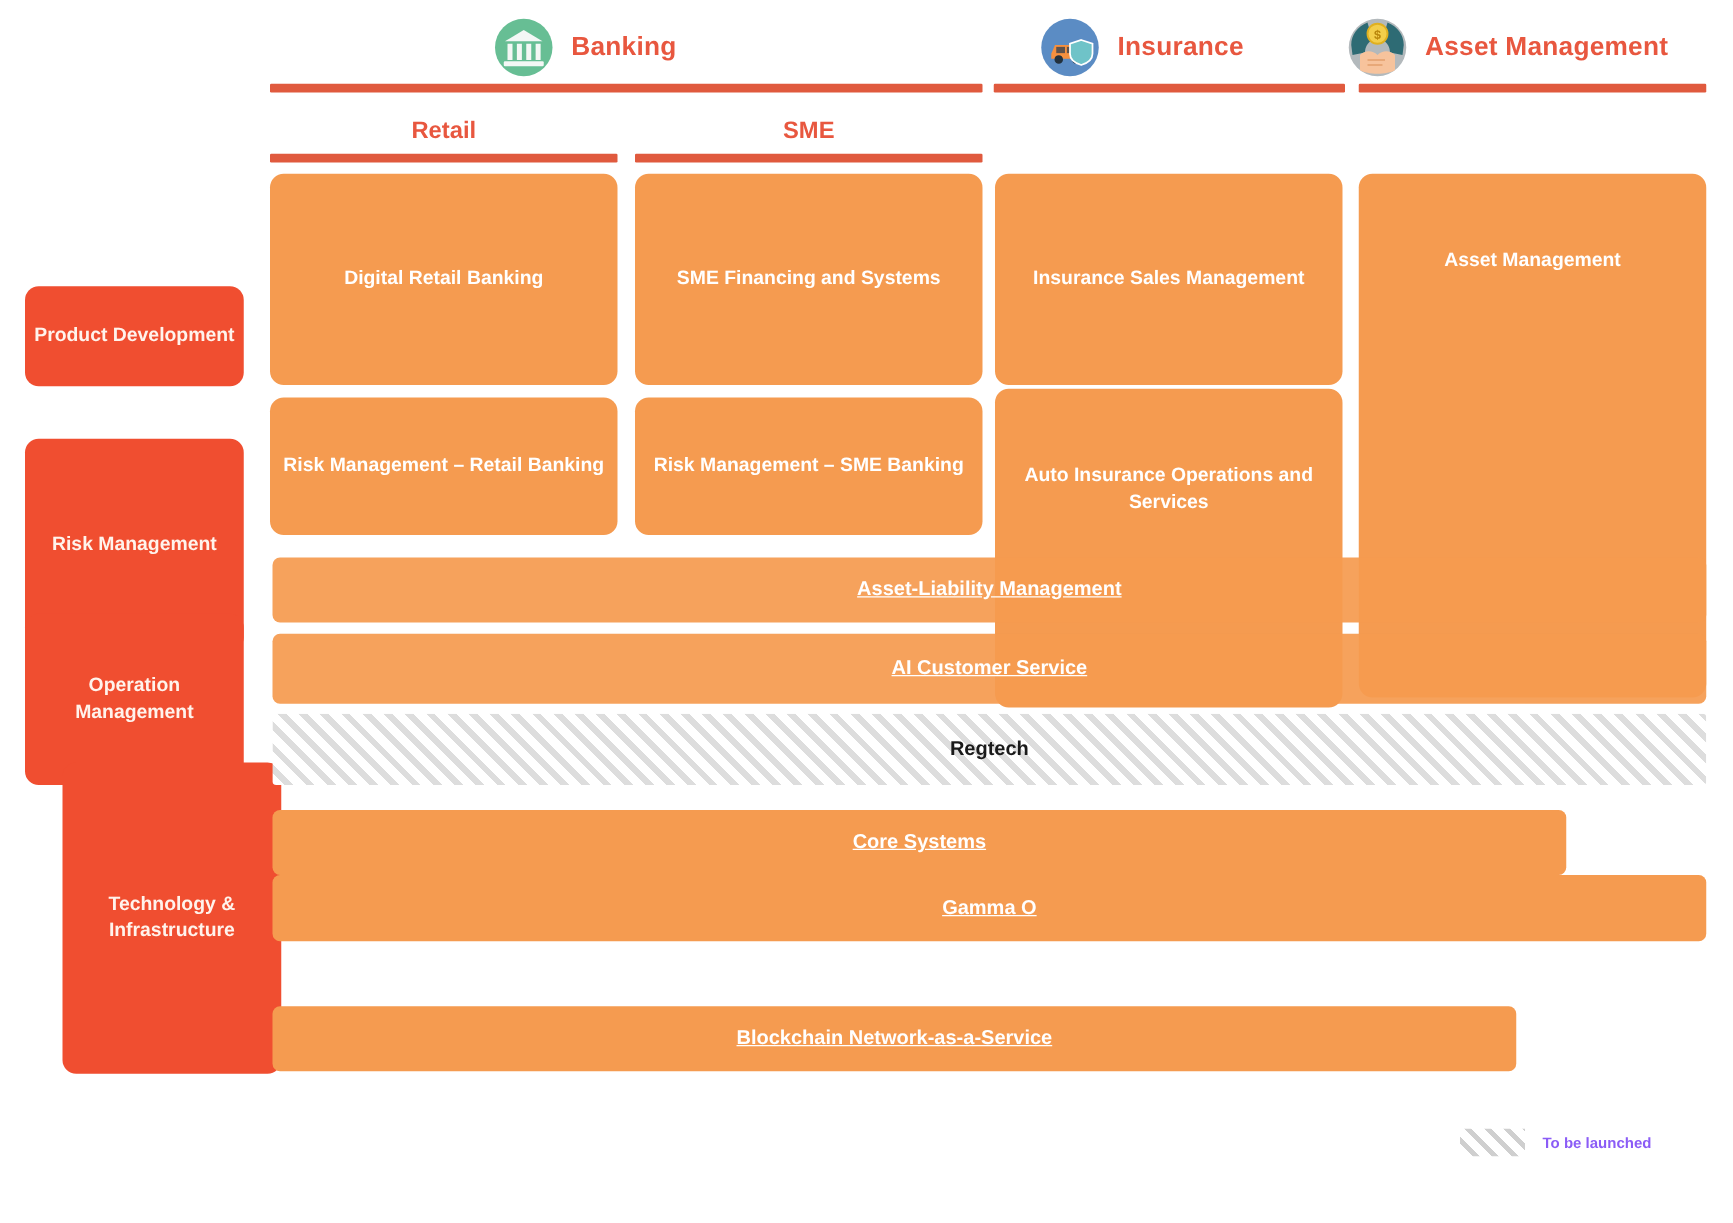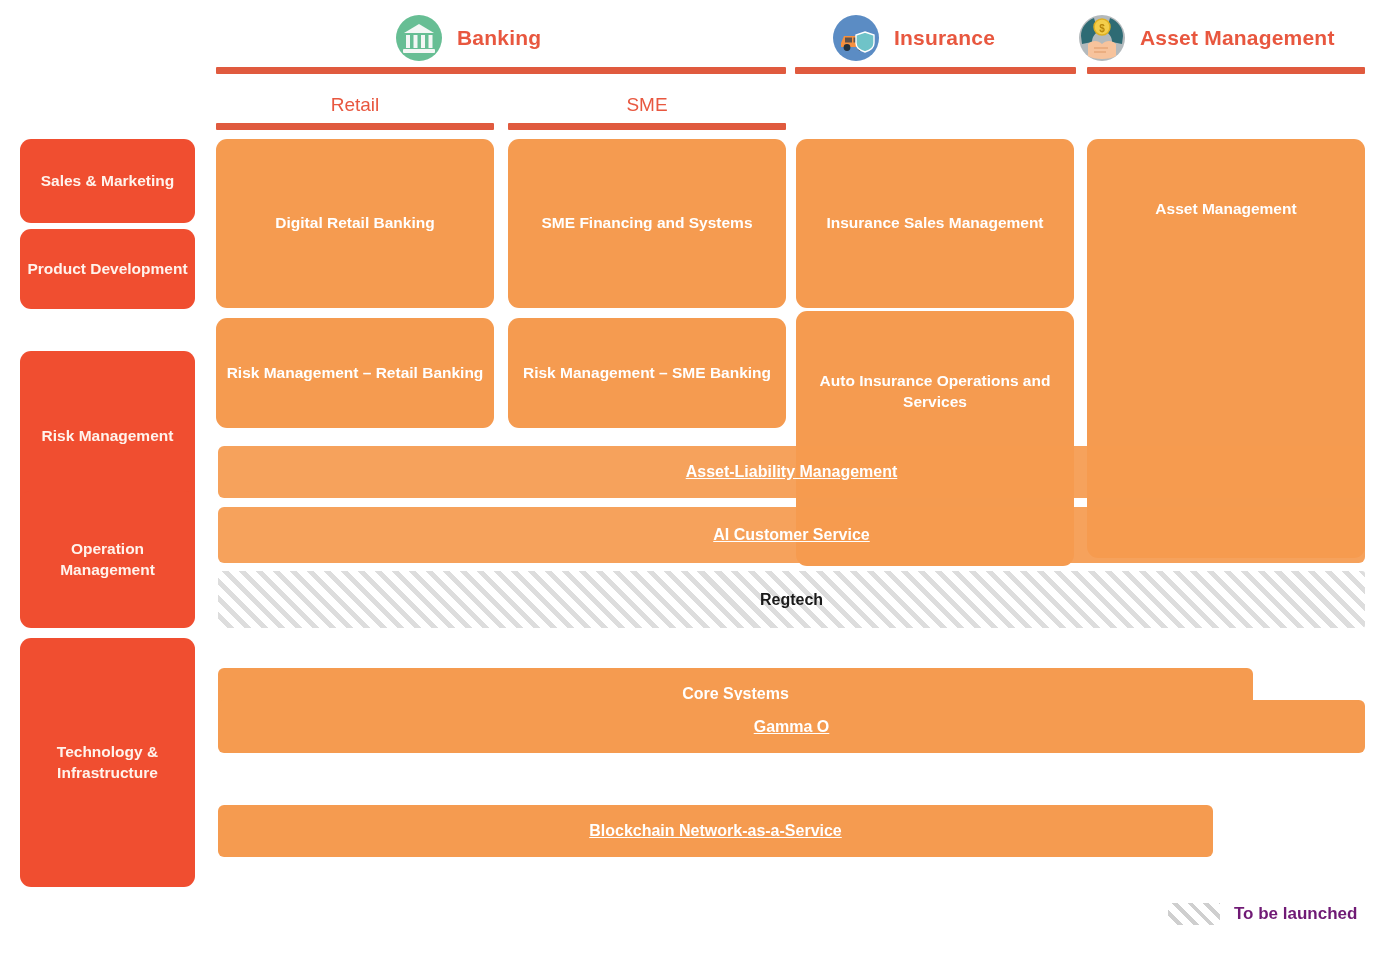--- a/index.html
+++ b/index.html
@@ -45,21 +45,21 @@
     background: #E05A3E;
     border-radius: 1px;
   }
 
   
   .sub-head {
     position: absolute;
     text-align: center;
     color: #E8573F;
     font-size: 19px;
-    font-weight: normal;
+    font-weight: bold;
   }
 
   
   .cap {
     position: absolute;
     left: 20px;
     width: 175px;
     background: #F04E30;
     border-radius: 11px;
     color: #FFF3EC;
@@ -135,22 +135,22 @@
   .legend-swatch {
     width: 52px; height: 22px;
     background-color: #ffffff;
     background-image: repeating-linear-gradient(
       45deg,
       #ffffff 0px, #ffffff 7px,
       #cfcfcf 7px, #cfcfcf 11px
     );
   }
   .legend-text {
-    color: #701a75;
-    font-size: 17px;
+    color: #8b5cf6;
+    font-size: 12px;
     font-weight: bold;
     white-space: nowrap;
   }
 </style>
 </head>
 <body>
 
 <div id="stage">
 
   <div class="bl-head" style="left:395px; top:14px;">
@@ -198,33 +198,30 @@
 
   <div class="sub-head" style="left:216px; top:94px; width:278px;">
     <span>Retail</span>
   </div>
   <div class="sub-head" style="left:508px; top:94px; width:278px;">
     <span>SME</span>
   </div>
   <div class="rule" style="left:216px; top:123px; width:278px;"></div>
   <div class="rule" style="left:508px; top:123px; width:278px;"></div>
 
-  <div class="cap" style="top:139px; height:84px;">
-    <span>Sales &amp; Marketing</span>
-  </div>
   <div class="cap" style="top:229px; height:80px;">
     <span>Product Development</span>
   </div>
   <div class="cap" style="top:315px; height:170px;margin-top:36px;">
     <span>Risk Management</span>
   </div>
   <div class="cap" style="top:491px; height:137px;">
     <span>Operation Management</span>
   </div>
-  <div class="cap" style="top:638px; height:249px;">
+  <div class="cap" style="top:610px; height:249px;margin-left:30px;">
     <span>Technology &amp; Infrastructure</span>
   </div>
 
   <div class="card topalign" style="left:1087px; top:139px; width:278px; height:419px;">
     <span>Asset Management</span>
   </div>
 
   <div class="card topalign" style="left:796px; top:311px; width:278px; height:255px; ">
     <span>Auto Insurance Operations and Services</span>
   </div>
@@ -250,21 +247,21 @@
     <span>Asset-Liability Management</span>
   </div>
   <div class="bar translucent" style="left:218px; top:507px; width:1147px; height:56px;">
     <span>AI Customer Service</span>
   </div>
 
   <div class="hatch" style="left:218px; top:571px; width:1147px; height:57px;">
     <span>Regtech</span>
   </div>
 
-  <div class="bar" style="left:218px; top:668px; width:1035px; height:52px;">
+  <div class="bar" style="left:218px; top:648px; width:1035px; height:52px;">
     <span>Core Systems</span>
   </div>
   <div class="bar" style="left:218px; top:700px; width:1147px; height:53px;">
     <span>Gamma O</span>
   </div>
   <div class="bar" style="left:218px; top:805px; width:995px; height:52px;">
     <span>Blockchain Network-as-a-Service</span>
   </div>
 
 

